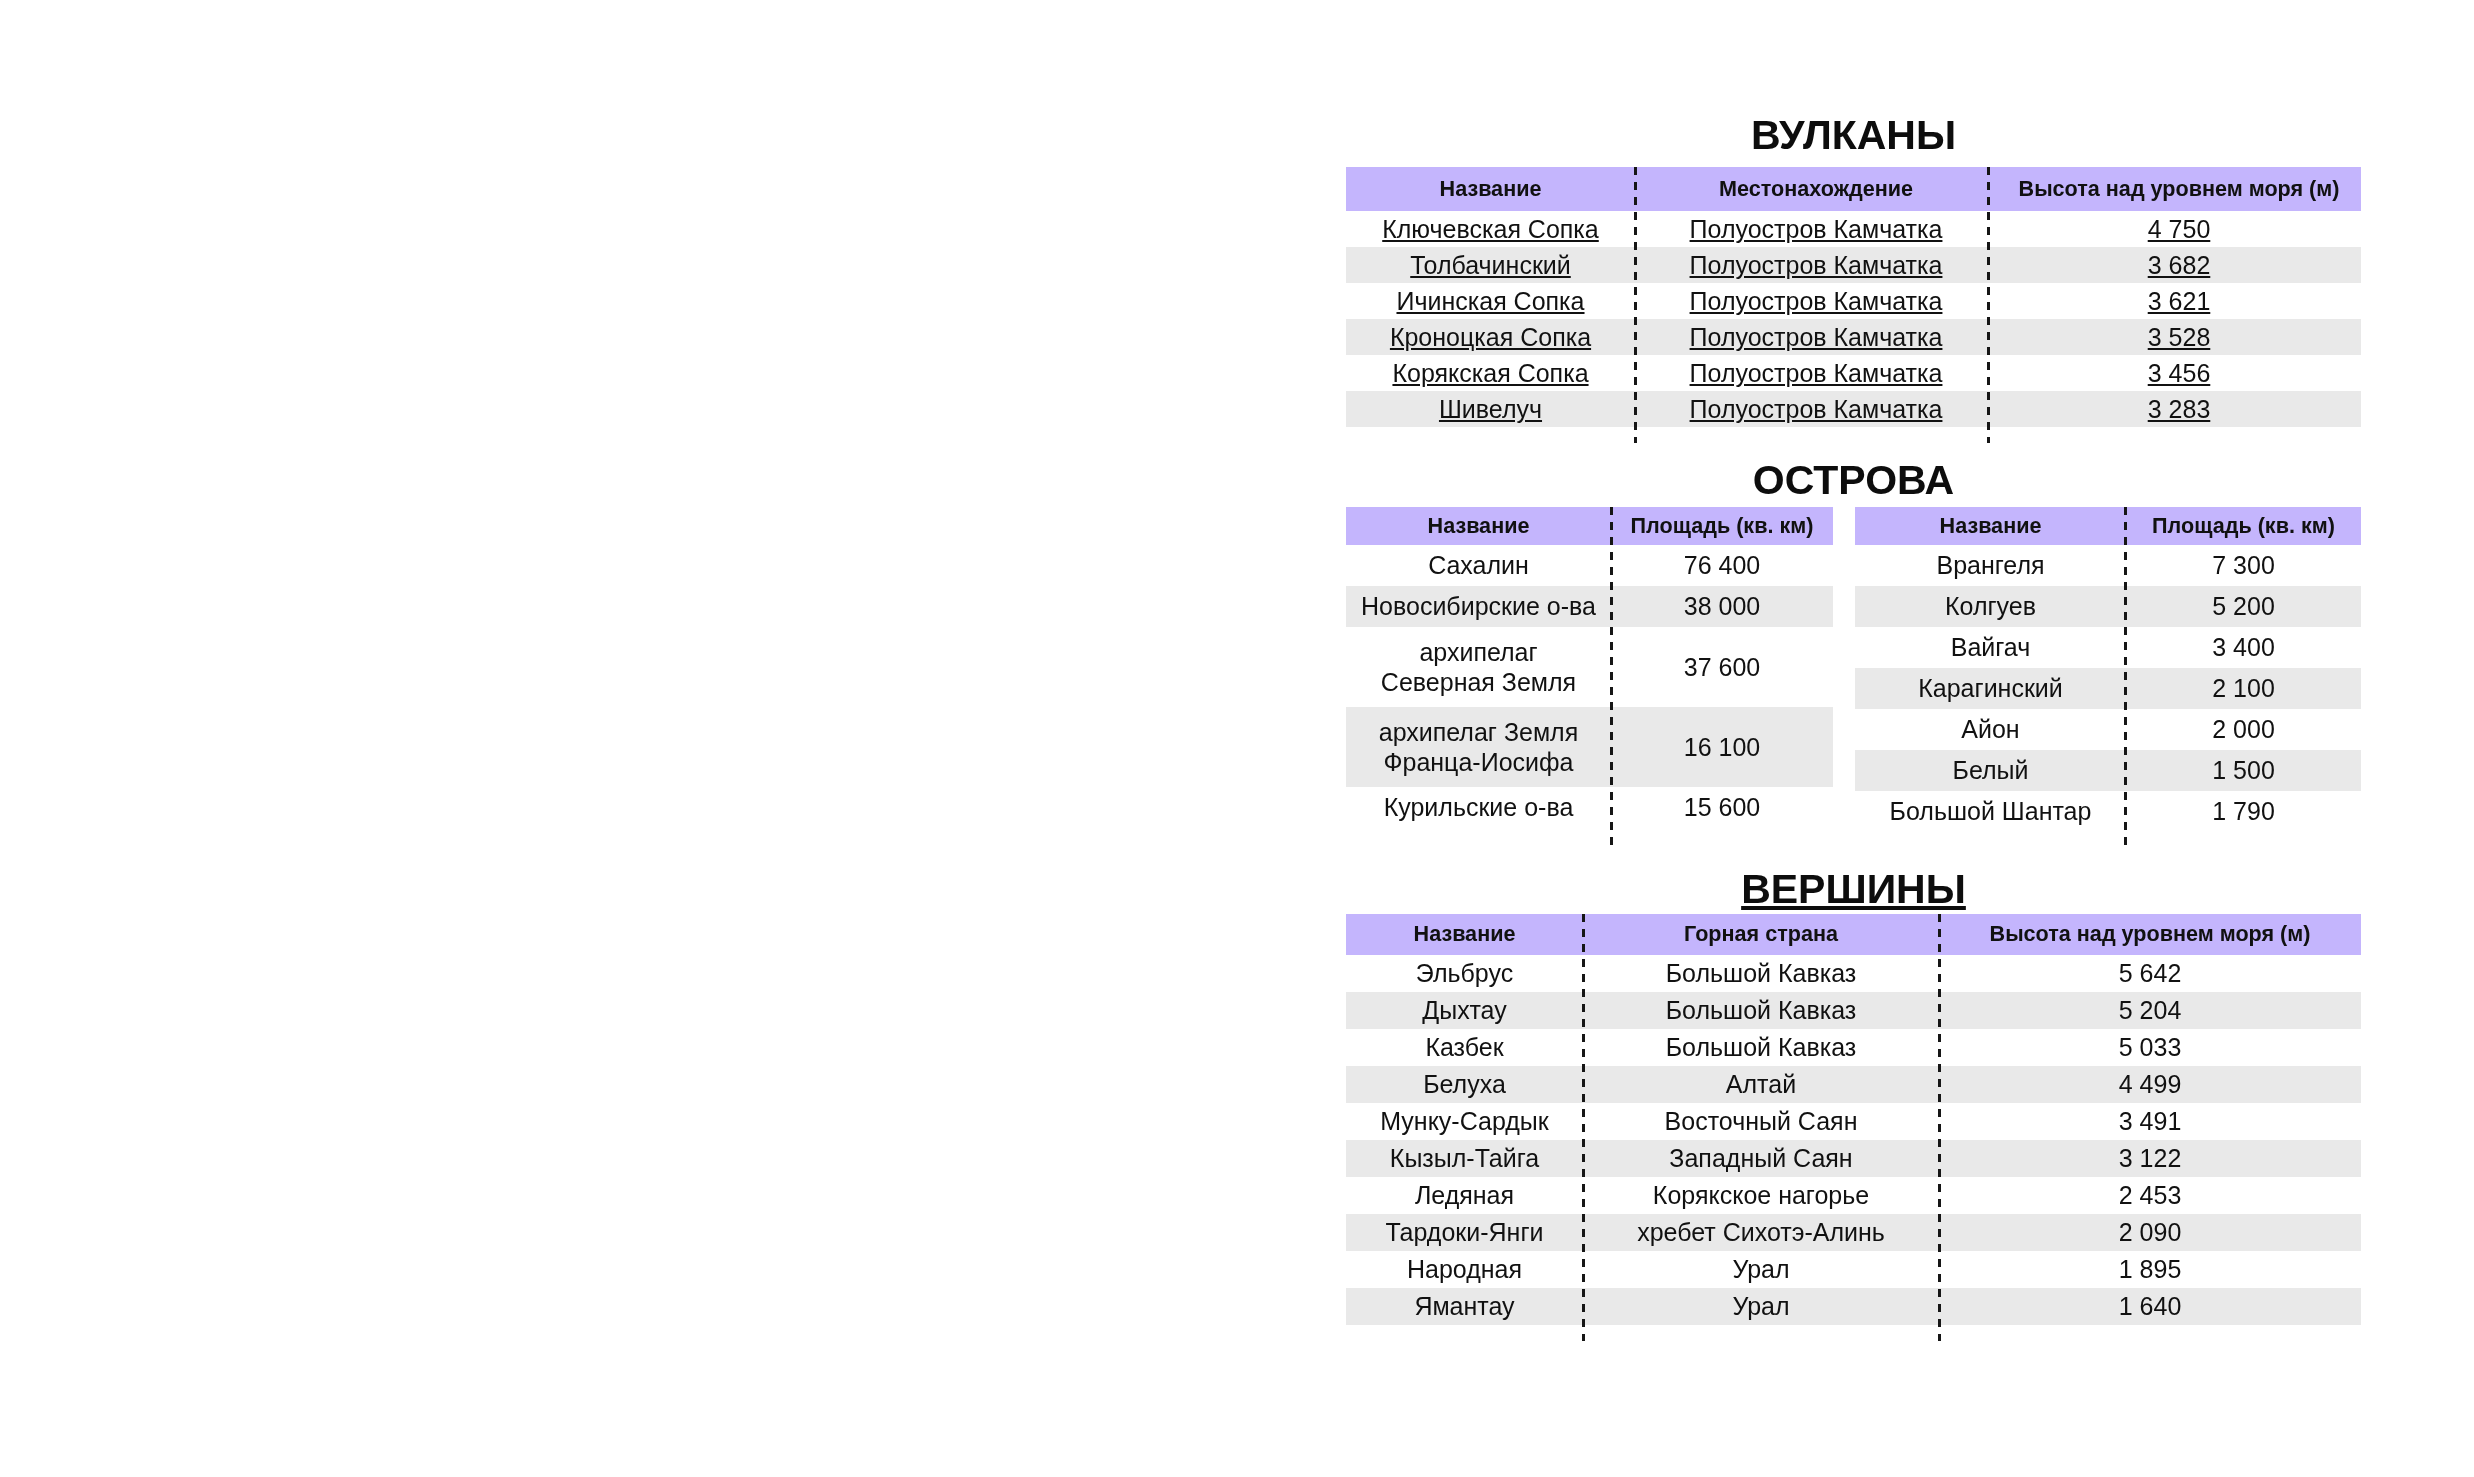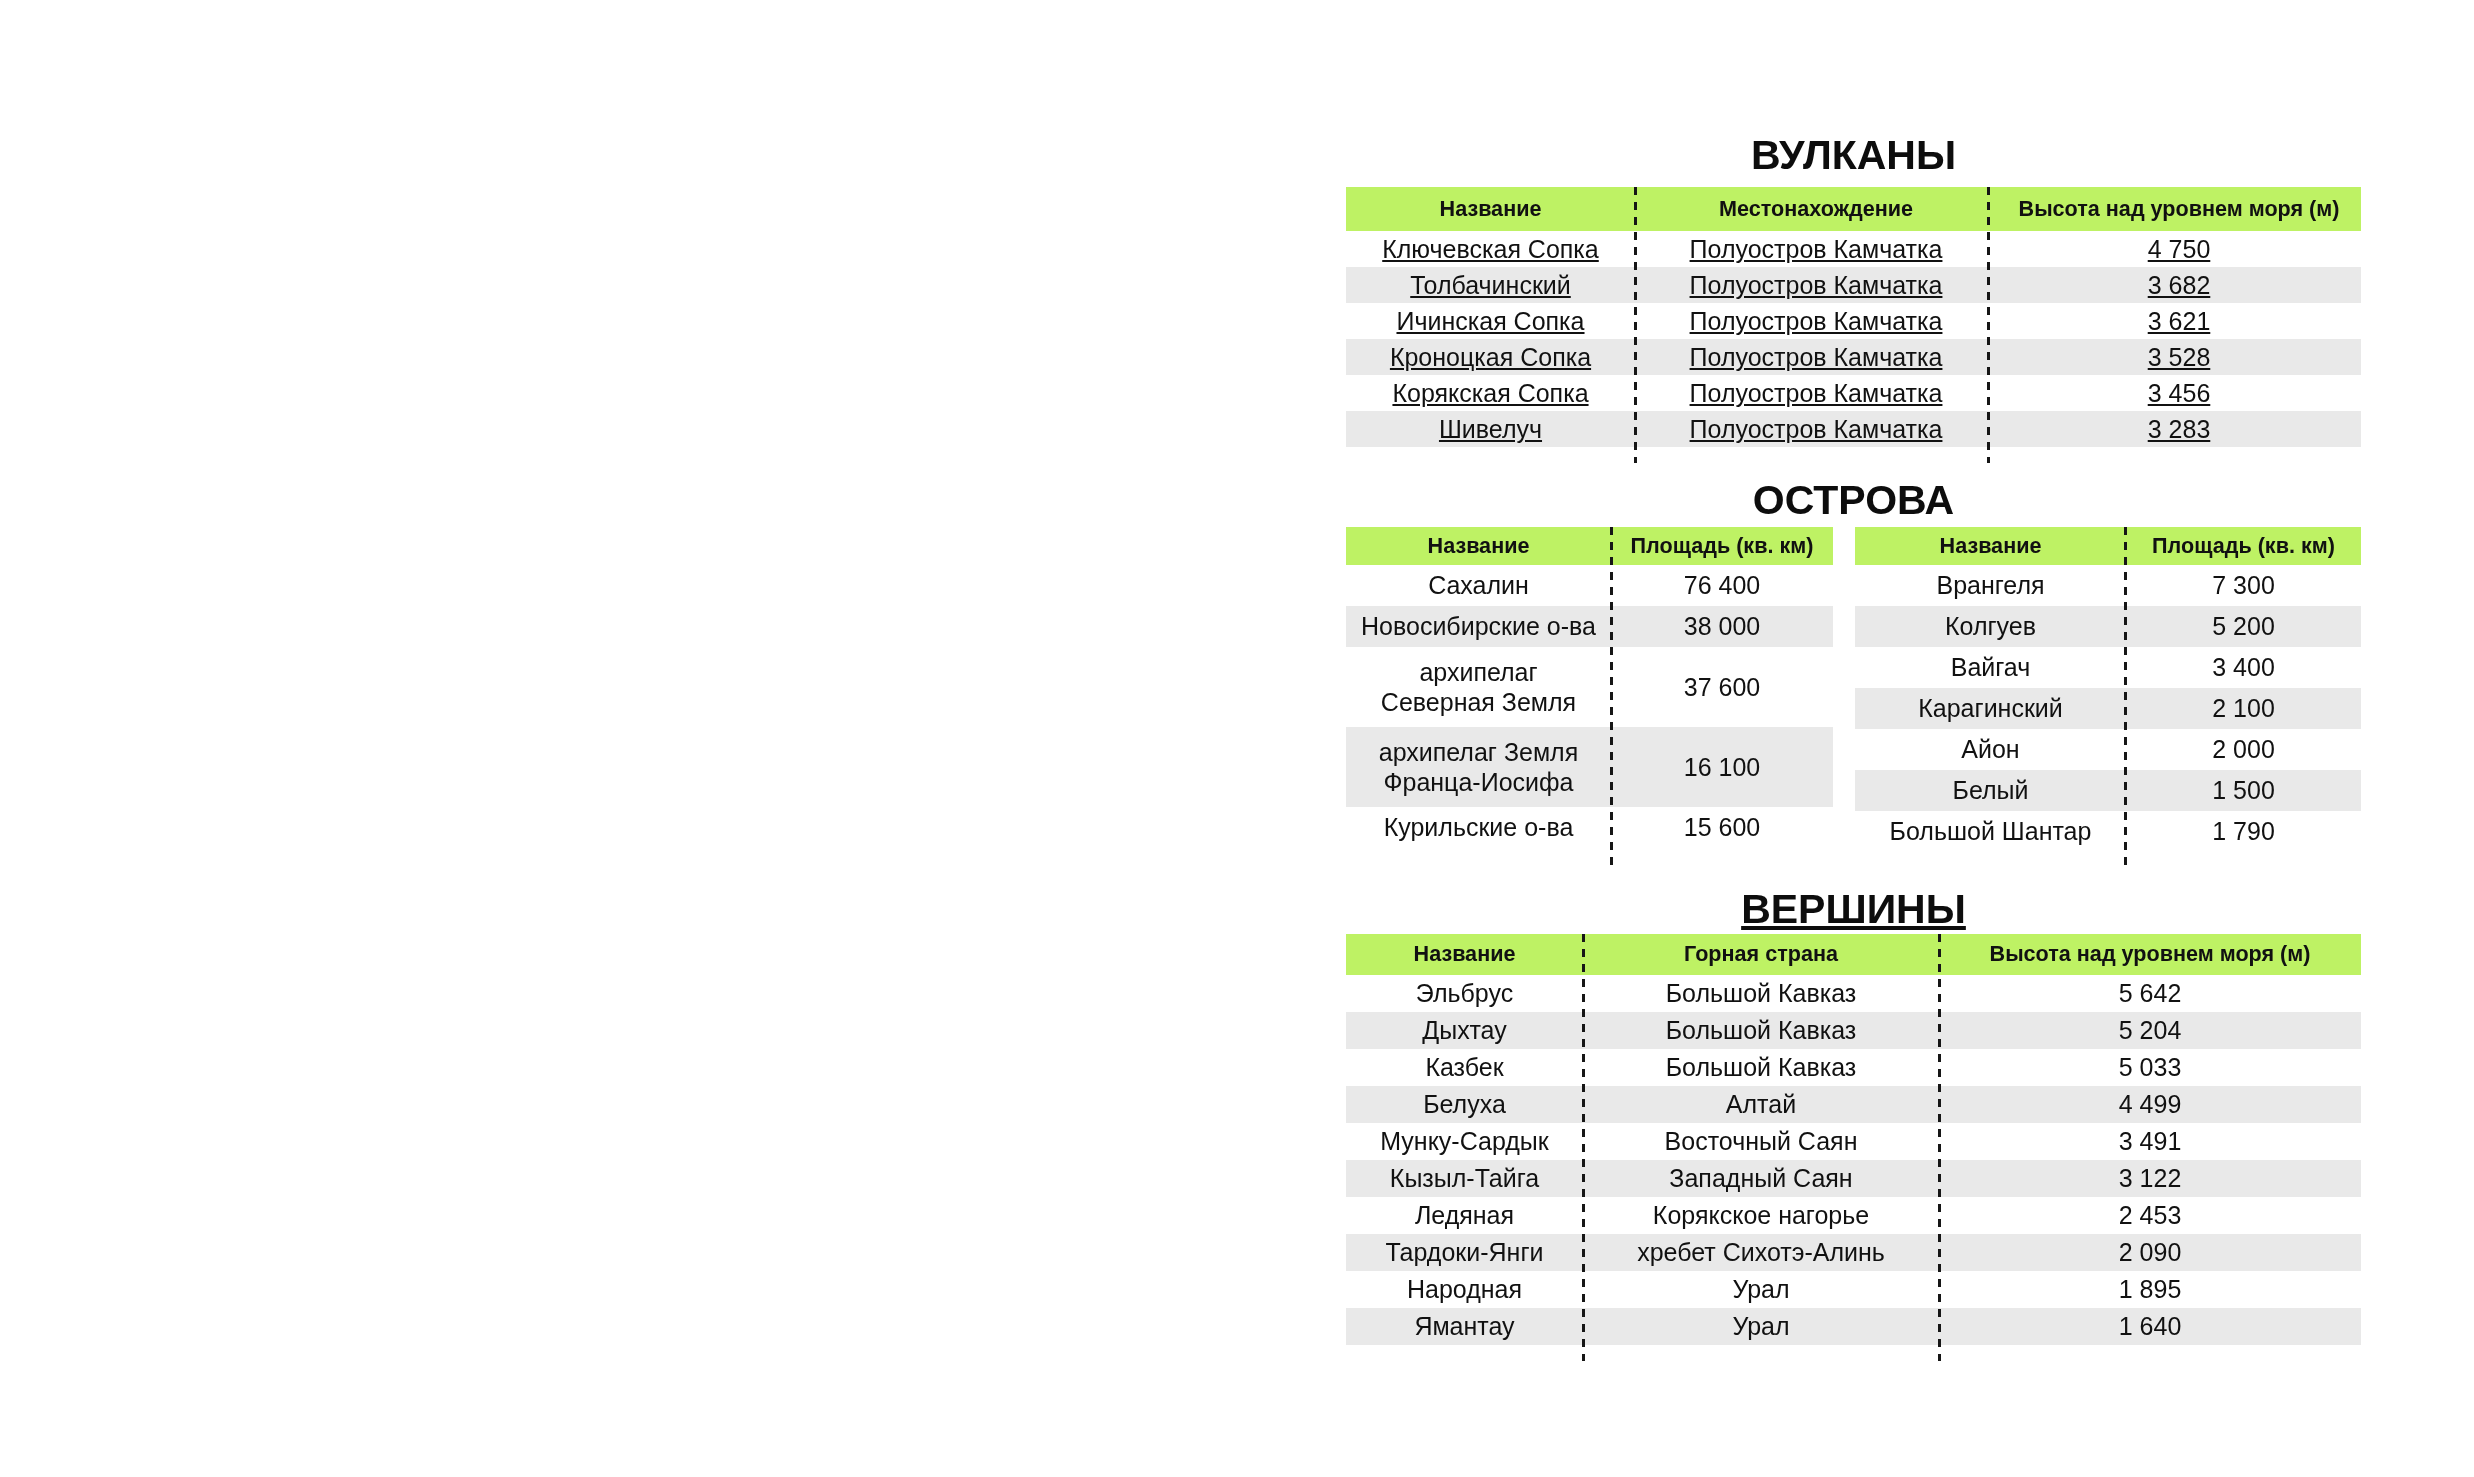--- a/index.html
+++ b/index.html
@@ -10,21 +10,20 @@
     background: #ffffff;
     font-family: "Liberation Sans", "DejaVu Sans", sans-serif;
     color: #111111;
     overflow: hidden;
   }
   .sheet {
     position: absolute;
     left: 1346px;
     top: 0;
     width: 1015px;
-    margin-top: 20px;
   }
   .section-title {
     margin: 0;
     text-align: center;
     font-size: 41px;
     font-weight: 700;
     line-height: 44px;
     letter-spacing: 0px;
     color: #0d0d0d;
     white-space: nowrap;
@@ -42,21 +41,21 @@
     margin-top: 5px;
   }
   .tbl-islands-left  { width: 487px; margin-top: 0; }
   .tbl-islands-right { width: 506px; margin-top: 0; margin-left: 22px; }
   .tbl-peaks { margin-top: 2.5px; }
 
   .tr {
     display: grid;
     align-items: center;
   }
-  .thead .tr { background: #bef264; }
+  .thead .tr { background: #c4b5fd; }
   .tbody .tr:nth-child(even) { background: #e9e9e9; }
 
   .t3v .tr { grid-template-columns: 289px 362px 364px; }
   .t3p .tr { grid-template-columns: 237px 356px 422px; }
   .t2l .tr { grid-template-columns: 265px 222px; }
   .t2r .tr { grid-template-columns: 271px 235px; }
 
   .t3v .thead .tr { height: 44px; }
   .t3v .tbody .tr { height: 36px; text-decoration: underline; }
   .t3p .thead .tr { height: 41px; }

